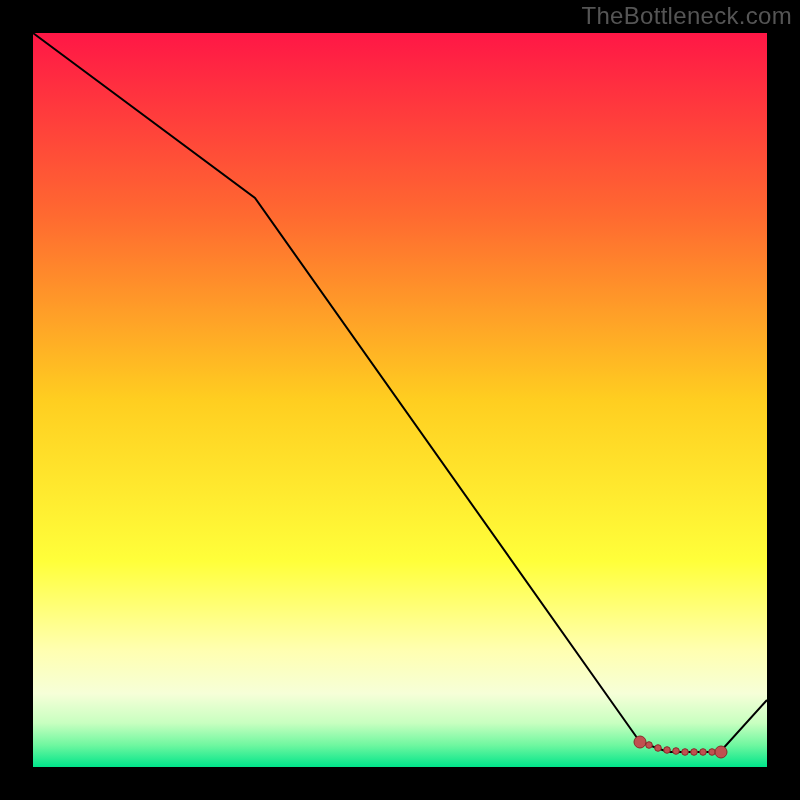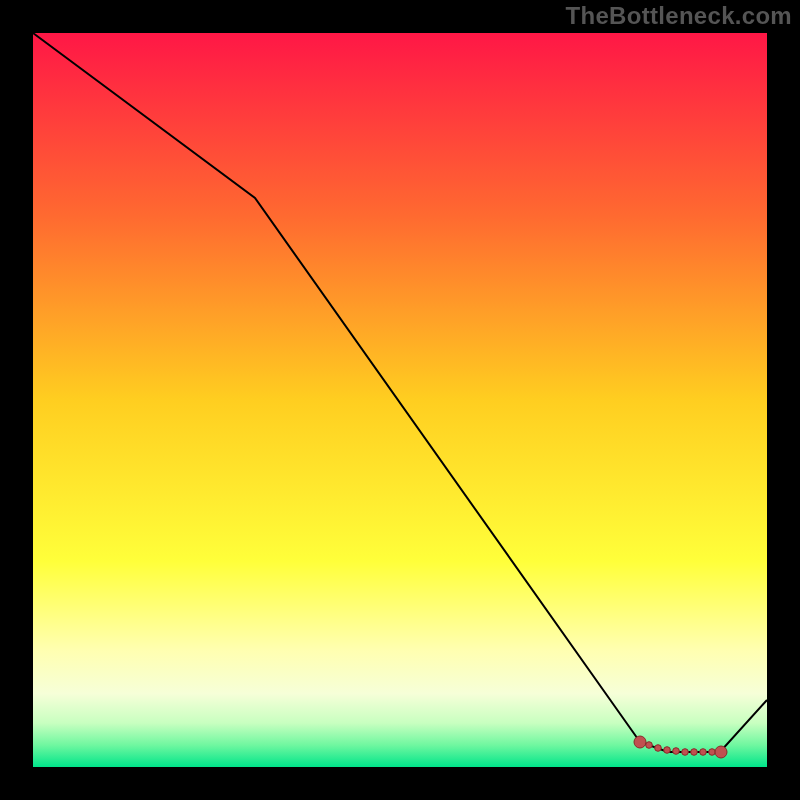--- a/index.html
+++ b/index.html
@@ -16,21 +16,21 @@
   height: 800px;
   background: #000;
 }
 .watermark {
   position: absolute;
   top: 2px;
   right: 8px;
   color: #555;
   font-family: Arial, Helvetica, sans-serif;
   font-size: 24px;
-  font-weight: 700;
+  font-weight: 400;
   letter-spacing: 0.3px;
   user-select: none;
 }
 svg {
   position: absolute;
   left: 0;
   top: 0;
 }
 </style>
 </head>

